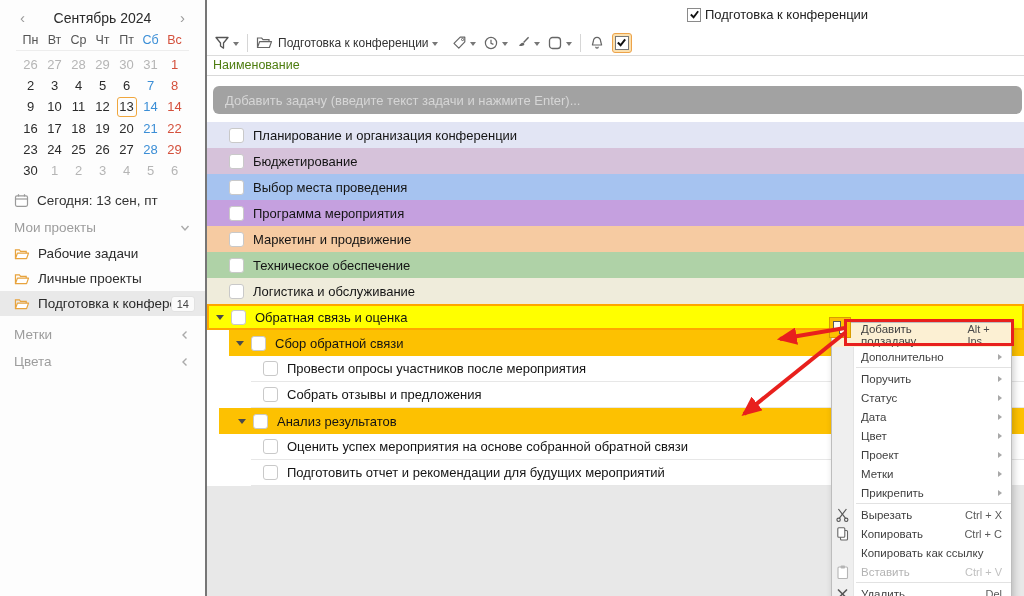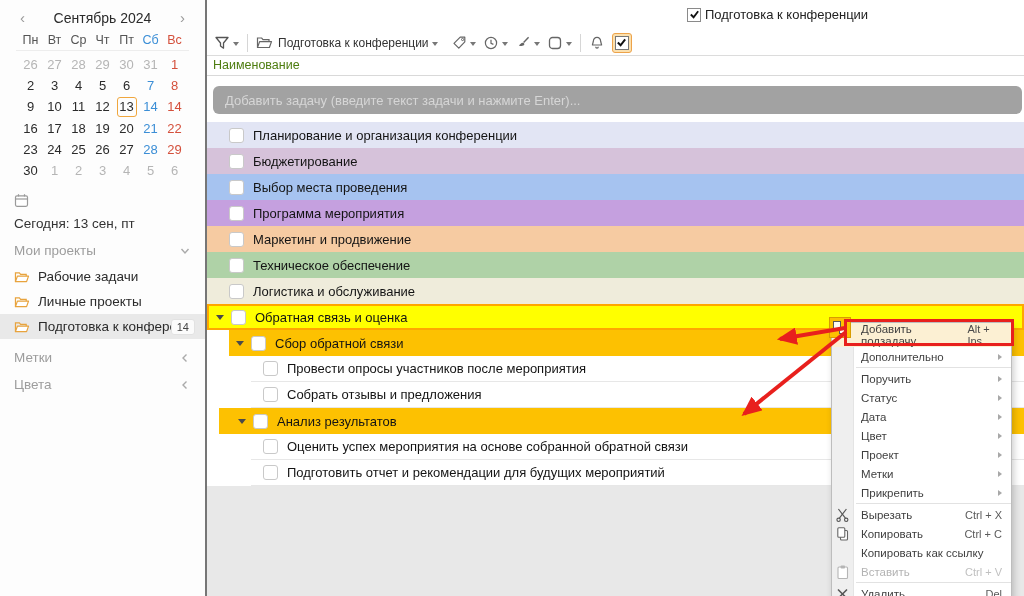--- a/index.html
+++ b/index.html
@@ -18,21 +18,21 @@
   .cal-arrow{color:#9a9a9a;font-size:15px;cursor:default;line-height:14px;}
   .cal-grid{display:grid;grid-template-columns:repeat(7,24px);justify-content:center;}
   .cal-wd{height:20px;line-height:20px;text-align:center;font-size:12.5px;color:#555;}
   .cal-wd.t-sat{color:#3b8ed6}.cal-wd.t-sun{color:#d4503c}
   .cal-wd-wrap{border-bottom:1px solid #ededed;margin:0 16px;display:grid;grid-template-columns:repeat(7,24px);justify-content:center;}
   .cal-day{height:21px;line-height:21px;text-align:center;font-size:13px;color:#2b2b2b;}
   .cal-day.t-muted{color:#b5b5b5}
   .cal-day.t-sat{color:#3b8ed6}
   .cal-day.t-sun{color:#d4503c}
   .cal-day.t-today{border:1px solid #f0a73e;border-radius:3px;height:18px;line-height:18px;margin:1px 2px;}
-  .today-row{display:flex;align-items:flex-start;gap:8px;margin:12px 0 0 14px;font-size:13.5px;color:#333;flex-direction:column;}
+  .today-row{display:flex;align-items:center;gap:8px;margin:12px 0 0 14px;font-size:13.5px;color:#333;}
   .side-header{display:flex;justify-content:space-between;align-items:center;height:27px;margin:0 14px;color:#9d9d9d;font-size:13.5px;}
   .side-header.first{margin-top:6px;}
   .proj-item{display:flex;align-items:center;height:25px;padding:0 10px 0 14px;font-size:13.5px;color:#2b2b2b;}
   .proj-item .p-label{margin-left:8px;white-space:nowrap;overflow:hidden;}
   .proj-item.selected{background:#e9e9e9;}
   .badge{margin-left:auto;background:#fbfbfb;border:1px solid #e2e2e2;border-radius:3px;font-size:11px;color:#444;padding:1px 5px;}
   
   .main{position:absolute;left:207px;top:0;right:0;height:596px;background:#fff;}
   .topbar{height:30px;position:relative;}
   .project-check{position:absolute;left:480px;top:7px;display:flex;align-items:center;gap:4px;font-size:13px;color:#222;}

